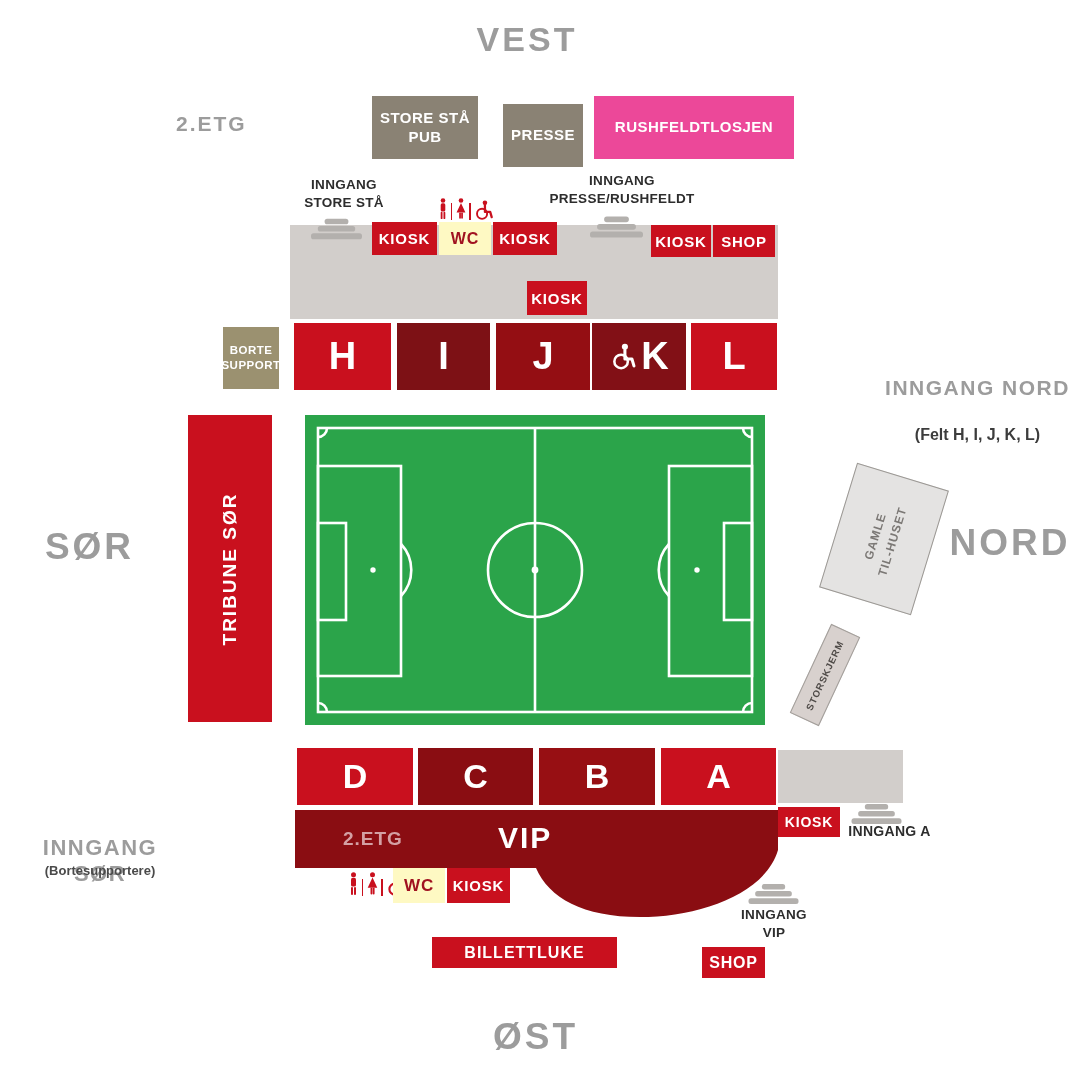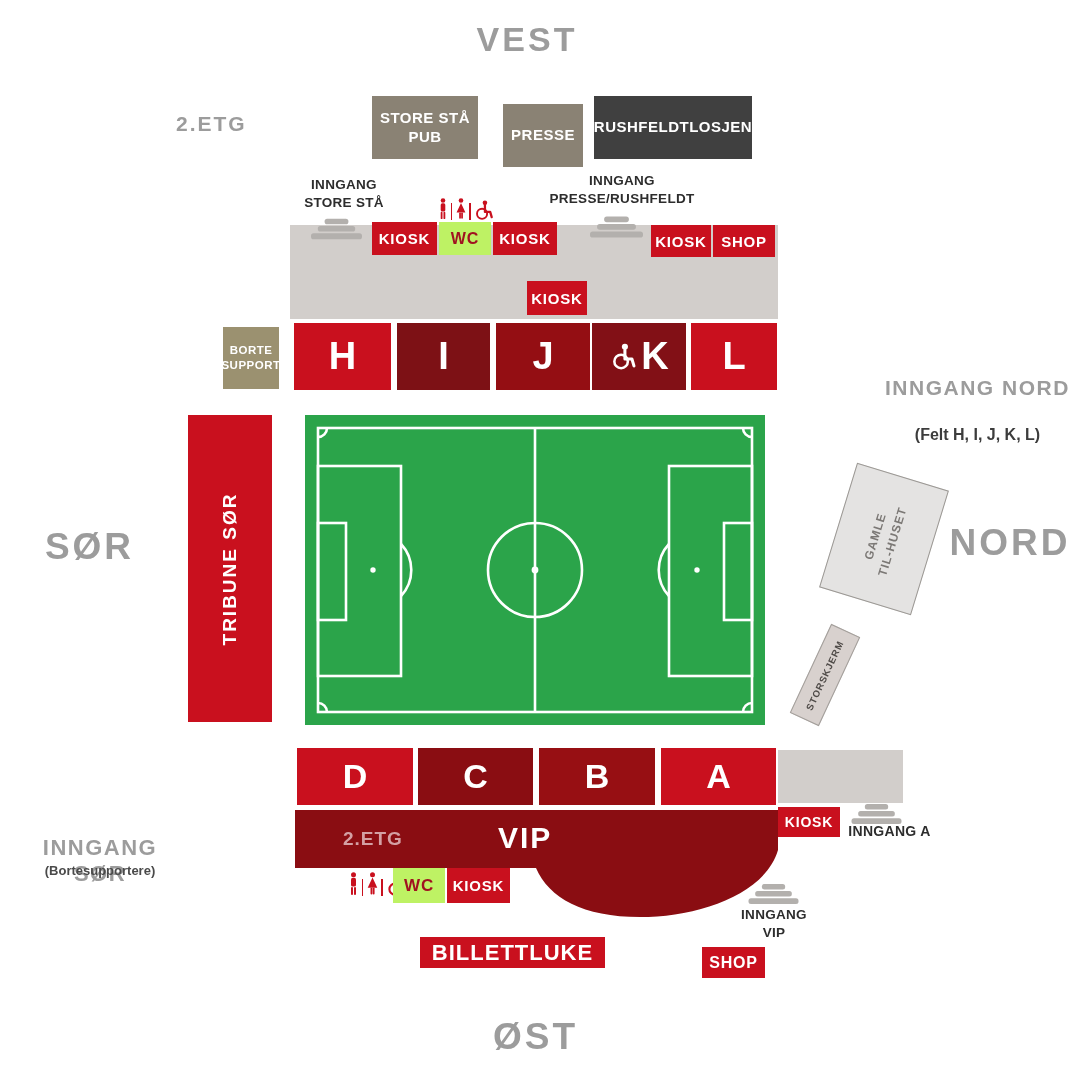--- a/index.html
+++ b/index.html
@@ -7,21 +7,21 @@
     position:relative;width:1080px;height:1080px;background:#ffffff;overflow:hidden;
     font-family:"Liberation Sans", sans-serif;
   }
   .abs{position:absolute;}
   .flexc{display:flex;align-items:center;justify-content:center;}
   .pre{white-space:pre-line;}
   
   .compass{color:#9c9c9c;font-weight:700;letter-spacing:3px;text-align:center;}
   
   .rbox{background:#c9101e;color:#ffffff;font-weight:700;display:flex;align-items:center;justify-content:center;letter-spacing:0.8px;}
-  .wbox{background:#bef264;color:#a01220;font-weight:700;display:flex;align-items:center;justify-content:center;letter-spacing:0.8px;}
+  .wbox{background:#fef9c3;color:#a01220;font-weight:700;display:flex;align-items:center;justify-content:center;letter-spacing:0.8px;}
   
   .lounge{color:#fff;font-weight:700;display:flex;align-items:center;justify-content:center;text-align:center;line-height:1.25;letter-spacing:0.5px;font-size:15px;}
   
   .entr{color:#2d2d2d;font-weight:700;font-size:13.5px;line-height:1.3;text-align:center;letter-spacing:0.3px;}
   
   .sec{color:#fff;font-weight:700;display:flex;align-items:center;justify-content:center;}
   .sec-top{font-size:38px;}
   .sec-bot{font-size:34px;}
   .note{color:#3c3c3c;font-weight:600;text-align:center;}
   .stairs{fill:#b3b0ad;}
@@ -38,21 +38,21 @@
   <div class="abs compass" style="left:412px;top:20px;width:230px;font-size:34px;">VEST</div>
   <div class="abs compass" style="left:20px;top:526px;width:95px;font-size:37px;margin-left:22px;">SØR</div>
   <div class="abs compass" style="left:945px;top:522px;width:130px;font-size:37px;">NORD</div>
   <div class="abs compass" style="left:488px;top:1016px;width:95px;font-size:37px;">ØST</div>
 
   <div class="abs" style="left:176px;top:112px;color:#9c9c9c;font-weight:700;font-size:21px;letter-spacing:2px;">2.ETG</div>
 
   <div class="abs lounge pre" style="left:372px;top:96px;width:106px;height:63px;background:#8a8274;">STORE STÅ
 PUB</div>
   <div class="abs lounge" style="left:503px;top:96px;width:80px;height:63px;background:#8a8274;margin-top:8px;">PRESSE</div>
-  <div class="abs lounge" style="left:594px;top:96px;width:158px;height:63px;background:#404040;">RUSHFELDTLOSJEN</div>
+  <div class="abs lounge" style="left:594px;top:96px;width:200px;height:63px;background:#ec4899;">RUSHFELDTLOSJEN</div>
 
   <div class="abs entr pre" style="left:279px;top:176px;width:130px;">INNGANG
 STORE STÅ</div>
   <div class="abs entr pre" style="left:538px;top:172px;width:168px;">INNGANG
 PRESSE/RUSHFELDT</div>
 
   <div class="abs toilet" style="left:438px;top:197px;height:24px;">
     <svg width="10" height="23" viewBox="0 0 10 24">
         <circle cx="5" cy="2.6" r="2.4" fill="currentColor"></circle>
         <rect x="2.6" y="5.6" width="4.8" height="8.4" rx="1.6" fill="currentColor"></rect>
@@ -128,21 +128,21 @@
       <path d="M13 22 A9 9 0 0 0 22 13"></path>
       <path d="M438 13 A9 9 0 0 0 447 22"></path>
       <path d="M447 288 A9 9 0 0 0 438 297"></path>
       <path d="M22 297 A9 9 0 0 0 13 288"></path>
     </g>
     <circle cx="230" cy="155" r="3.4" fill="#ffffff"></circle>
     <circle cx="68" cy="155" r="2.7" fill="#ffffff"></circle>
     <circle cx="392" cy="155" r="2.7" fill="#ffffff"></circle>
   </svg>
 
-  <div class="abs" style="left:885px;top:376px;width:185px;color:#9c9c9c;font-weight:700;font-size:21px;letter-spacing:1.5px;text-align:left;">INNGANG NORD</div>
+  <div class="abs" style="left:885px;top:376px;width:185px;color:#9c9c9c;font-weight:700;font-size:21px;letter-spacing:1.5px;text-align:center;">INNGANG NORD</div>
   <div class="abs note" style="left:885px;top:426px;width:185px;font-size:16px;">(Felt H, I, J, K, L)</div>
 
   <div class="abs rot-box" style="left:836px;top:474px;width:94px;height:128px;transform:rotate(17deg);">
     <div class="vtext pre" style="color:#7b7875;font-weight:600;font-size:12px;letter-spacing:1px;line-height:1.5;">GAMLE
 TIL-HUSET</div>
   </div>
 
   <div class="abs rot-box" style="left:809px;top:626px;width:30px;height:96px;transform:rotate(25deg);background:#d8d1ce;border-color:#a39f9b;">
     <div class="vtext" style="color:#4e4a47;font-weight:600;font-size:9.5px;letter-spacing:1px;">STORSKJERM</div>
   </div>
@@ -193,19 +193,19 @@
   <div class="abs rbox" style="left:447px;top:868px;width:63px;height:35px;font-size:15px;">KIOSK</div>
 
   <svg class="abs stairs" style="left:748px;top:884px;" width="51" height="20" viewBox="0 0 60 24">
       <rect x="16" y="0" width="28" height="6.5" rx="3"></rect>
       <rect x="8" y="8.5" width="44" height="6.5" rx="3"></rect>
       <rect x="0" y="17" width="60" height="7" rx="3"></rect>
     </svg>
   <div class="abs entr pre" style="left:735px;top:906px;width:78px;">INNGANG
 VIP</div>
 
-  <div class="abs rbox" style="left:420px;top:937px;width:185px;height:31px;font-size:22px;letter-spacing:1px;">BILLETTLUKE</div>
+  <div class="abs rbox" style="left:432px;top:937px;width:185px;height:31px;font-size:16px;letter-spacing:1px;">BILLETTLUKE</div>
   <div class="abs rbox" style="left:702px;top:947px;width:63px;height:31px;font-size:16px;">SHOP</div>
 
   <div class="abs" style="left:14px;top:835px;width:172px;color:#9c9c9c;font-weight:700;font-size:22px;letter-spacing:1.5px;text-align:center;">INNGANG SØR</div>
   <div class="abs note" style="left:14px;top:863px;width:172px;font-size:13px;color:#4a4a4a;">(Bortesupportere)</div>
 
 </div>
 
 </body></html>

